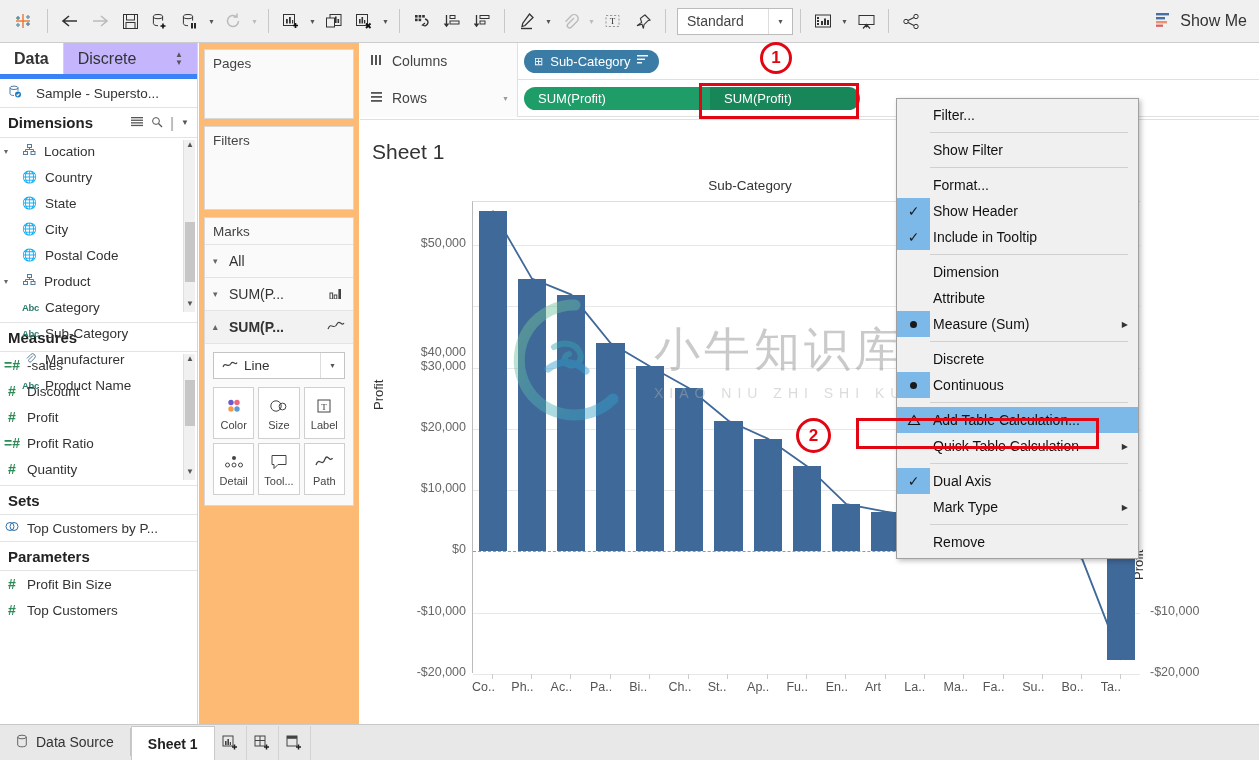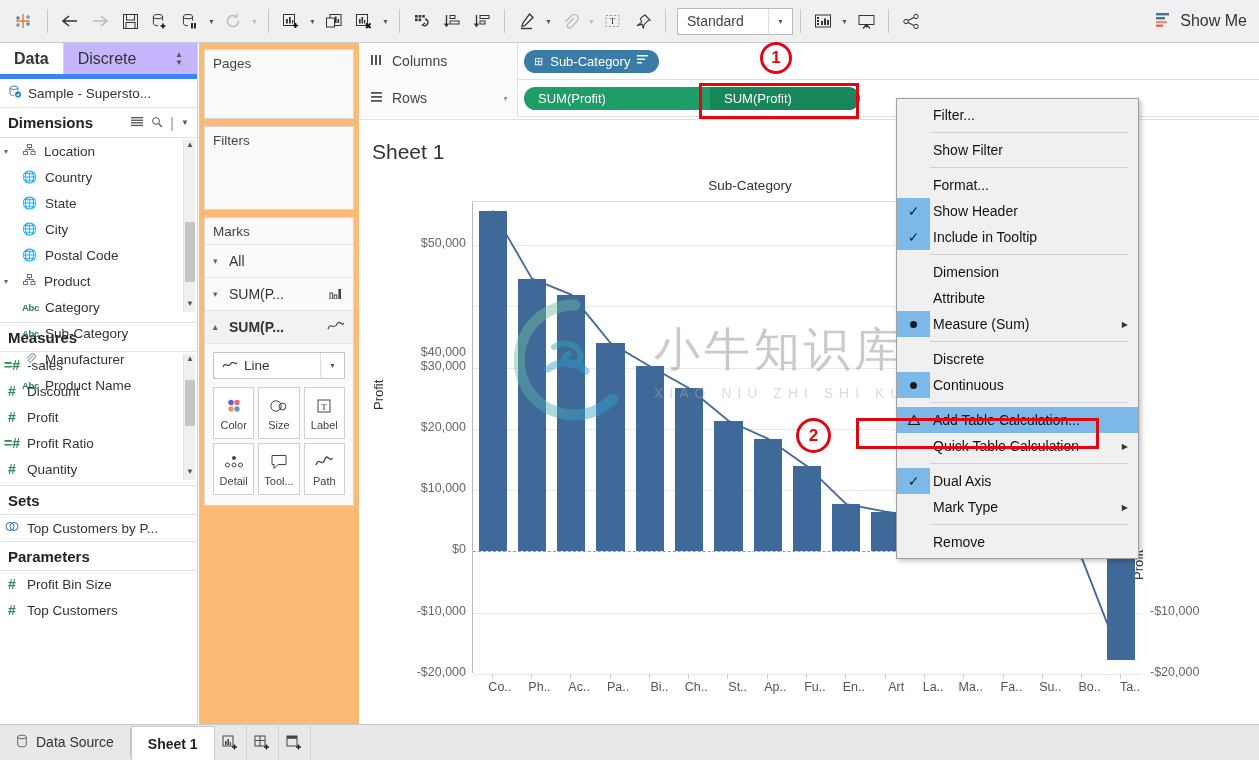--- a/index.html
+++ b/index.html
@@ -55,21 +55,21 @@
   .dp-tabs { display: flex; height: 36px; border-bottom: 5px solid #3b82f6; background: #c4b5fd; }
   .dp-tab {
     display: flex; align-items: center; padding: 0 14px; font-size: 16px;
     cursor: pointer; color: #333;
   }
   .dp-tab.active { background: #fff; font-weight: bold; border-right: 1px solid #d4d4d4; }
   .dp-tab.inactive { flex: 1; justify-content: space-between; }
   .dp-tab .tinyarrow { font-size: 8px; color: #555; line-height: 0.9; text-align:center; }
 
   .ds-row {
-    height: 29px; display: flex; align-items: center; gap: 6px; padding: 0 8px;
+    height: 29px; display: flex; align-items: center; gap: 14px; padding: 0 8px;
     font-size: 13.5px; color: #333; border-bottom: 1px solid #e3e3e3; cursor: pointer;
   }
   .sec-head {
     height: 30px; display: flex; align-items: center; padding: 0 8px;
     font-weight: bold; font-size: 15px; color: #222; border-bottom: 1px solid #e3e3e3;
     background: #fff;
   }
   .sec-head .tools { margin-left: auto; display: flex; align-items: center; gap: 7px; }
   .field-row {
     height: 26px; display: flex; align-items: center; gap: 7px;
@@ -171,21 +171,21 @@
   .axis-title-l {
     position: absolute; left: 11px; top: 290px; font-size: 13px; color: #333;
     transform: rotate(-90deg); transform-origin: left top; white-space: nowrap;
   }
   .axis-title-r {
     position: absolute; left: 771px; top: 460px; font-size: 13px; color: #333;
     transform: rotate(-90deg); transform-origin: left top; white-space: nowrap;
   }
   .axis-r { position: absolute; left: 790px; font-size: 12.5px; color: #666; white-space: nowrap; }
   .xlabels { position: absolute; left: 112px; top: 560px; width: 668px; height: 22px; display: flex; }
-  .xlab { flex: 1; text-align: right; font-size: 12.5px; color: #555; }
+  .xlab { flex: 1; text-align: left; font-size: 12.5px; color: #555; }
   .xticks { position:absolute; left:112px; top:554px; width:668px; height:6px; display:flex; }
   .xtick { flex:1; position:relative; }
   .xtick:after { content:''; position:absolute; left:50%; top:0; width:1px; height:5px; background:#ccc; }
 
   .watermark {
     position: absolute; left: 150px; top: 175px; width: 520px; height: 150px;
     pointer-events: none; opacity: .45;
   }
   .wm-text { font-size: 46px; color: #8c8c8c; letter-spacing: 4px; font-weight: 500; }
   .wm-sub { font-size: 14px; color: #b0b0b0; letter-spacing: 6px; margin-top: 4px; }

